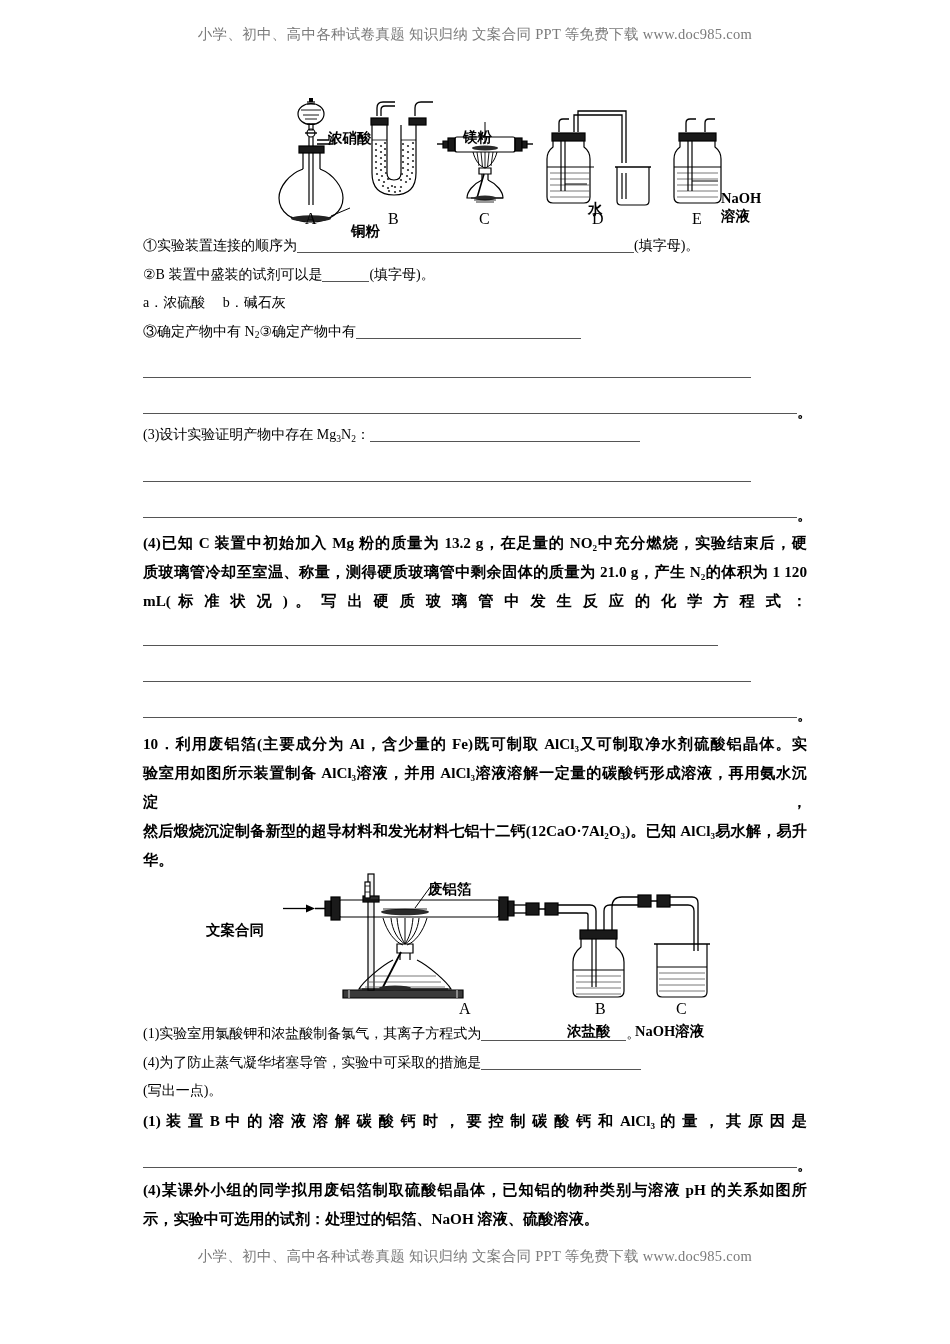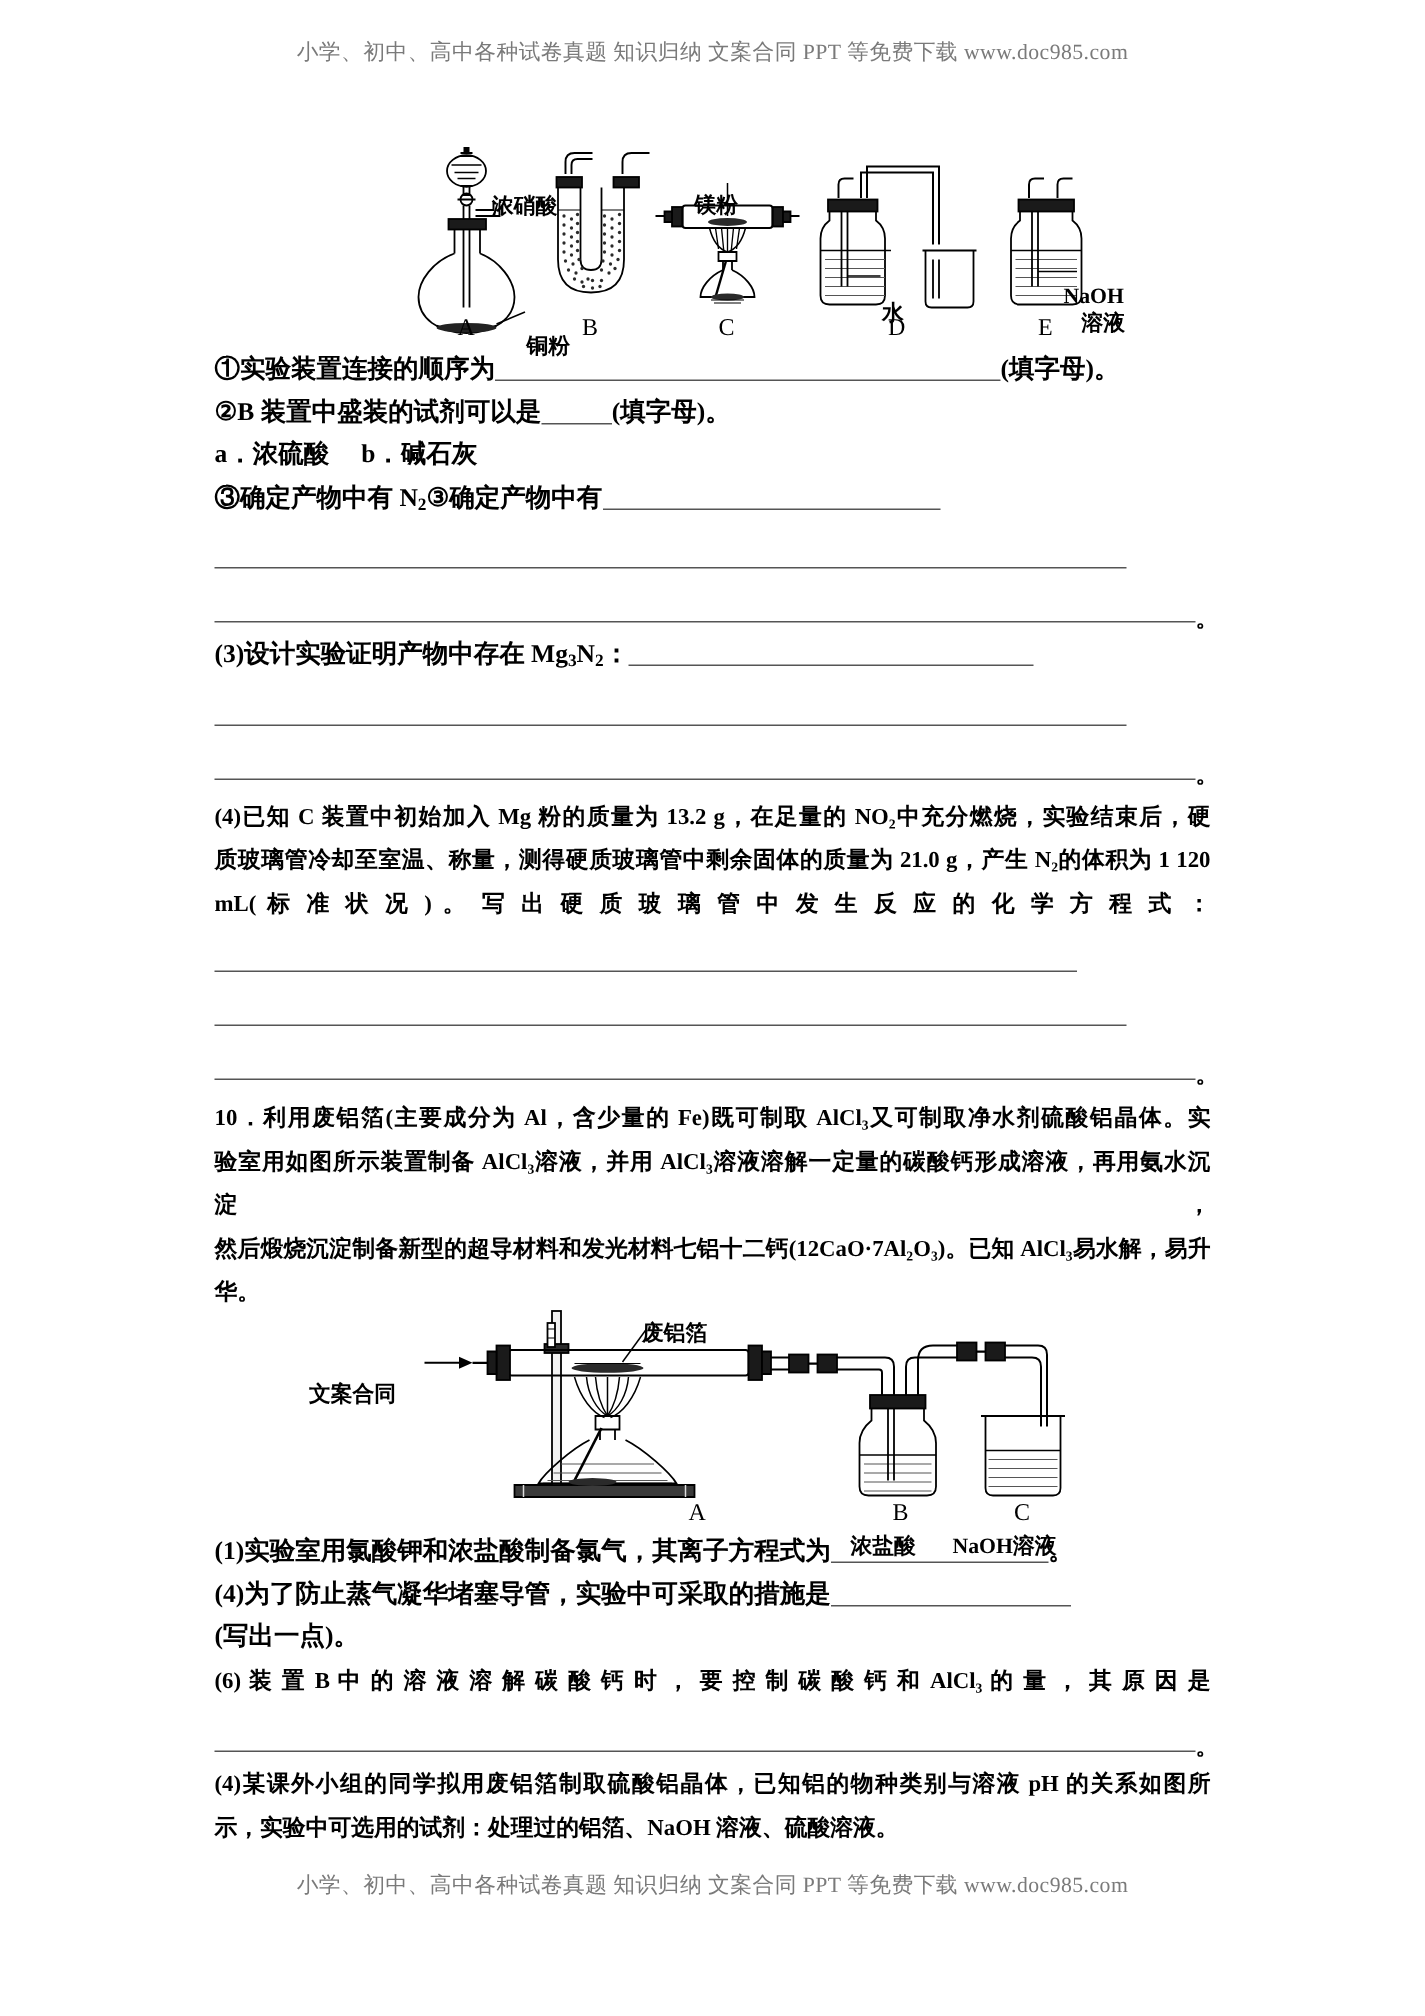--- a/index.html
+++ b/index.html
@@ -32,22 +32,22 @@
     font-family: "Liberation Serif", "DejaVu Serif", serif;
     font-size: 14.5px;
     color: #7a7a7a;
     letter-spacing: .3px;
     white-space: nowrap;
   }
   .watermark.top { top: 25px; }
   .watermark.bottom { top: 1247px; }
   .p {
     font-family: "Liberation Serif", "DejaVu Serif", serif;
-    font-weight: bold;
-    font-size: 17px;
+    font-weight: normal;
+    font-size: 14px;
     line-height: 28.5px;
     margin: 0;
     white-space: nowrap;
   }
   .para {
     font-family: "Liberation Serif", "DejaVu Serif", serif;
     font-weight: bold;
     font-size: 15.2px;
     line-height: 29px;
     margin: 0;
@@ -309,21 +309,21 @@
 
         <path d="M549 93 l26 0" stroke-width="1"></path>
       </g>
     </svg>
 
     
     <div class="fig-label" style="left:185px; top:18px;">浓硝酸</div>
     <div class="fig-label" style="left:208px; top:111px;">铜粉</div>
     <div class="fig-label" style="left:320px; top:17px;">镁粉</div>
     <div class="fig-label" style="left:445px; top:89px;">水</div>
-    <div class="fig-label" style="left:566px; top:78px;">NaOH</div>
+    <div class="fig-label" style="left:578px; top:78px;">NaOH</div>
     <div class="fig-label" style="left:578px; top:96px;">溶液</div>
 
     <div class="fig-letter" style="left:162px; top:122px;">A</div>
     <div class="fig-letter" style="left:245px; top:122px;">B</div>
     <div class="fig-letter" style="left:336px; top:122px;">C</div>
     <div class="fig-letter" style="left:449px; top:122px;">D</div>
     <div class="fig-letter" style="left:549px; top:122px;">E</div>
   </div>
 
   <div style="position:absolute; left:143px; top:232px; width:664px;">
@@ -494,21 +494,21 @@
     <div class="p">
       <span>(1)实验室用氯酸钾和浓盐酸制备氯气，其离子方程式为</span><span class="rule" style="width:145px;"></span><span>。</span>
     </div>
 
     <div class="p">
       <span>(4)为了防止蒸气凝华堵塞导管，实验中可采取的措施是</span><span class="rule" style="width:160px;"></span>
     </div>
 
     <div class="p">(写出一点)。</div>
 
-    <div class="para j-all">(6) 装 置 B 中 的 溶 液 溶 解 碳 酸 钙 时 ， 要 控 制 碳 酸 钙 和 AlCl₃ 的 量 ， 其 原 因 是</div>
+    <div class="para j-all">(1) 装 置 B 中 的 溶 液 溶 解 碳 酸 钙 时 ， 要 控 制 碳 酸 钙 和 AlCl₃ 的 量 ， 其 原 因 是</div>
 
     <div class="ruleline" style="height:38px;">
       <div class="fullrule" style="width:654px;"></div>
       <div class="endmark" style="left:654px;">。</div>
     </div>
 
     <div class="para j-all" style="margin-top:2px;">(4)某课外小组的同学拟用废铝箔制取硫酸铝晶体，已知铝的物种类别与溶液 pH 的关系如图所</div>
     <div class="para">示，实验中可选用的试剂：处理过的铝箔、NaOH 溶液、硫酸溶液。</div>
   </div>
 

